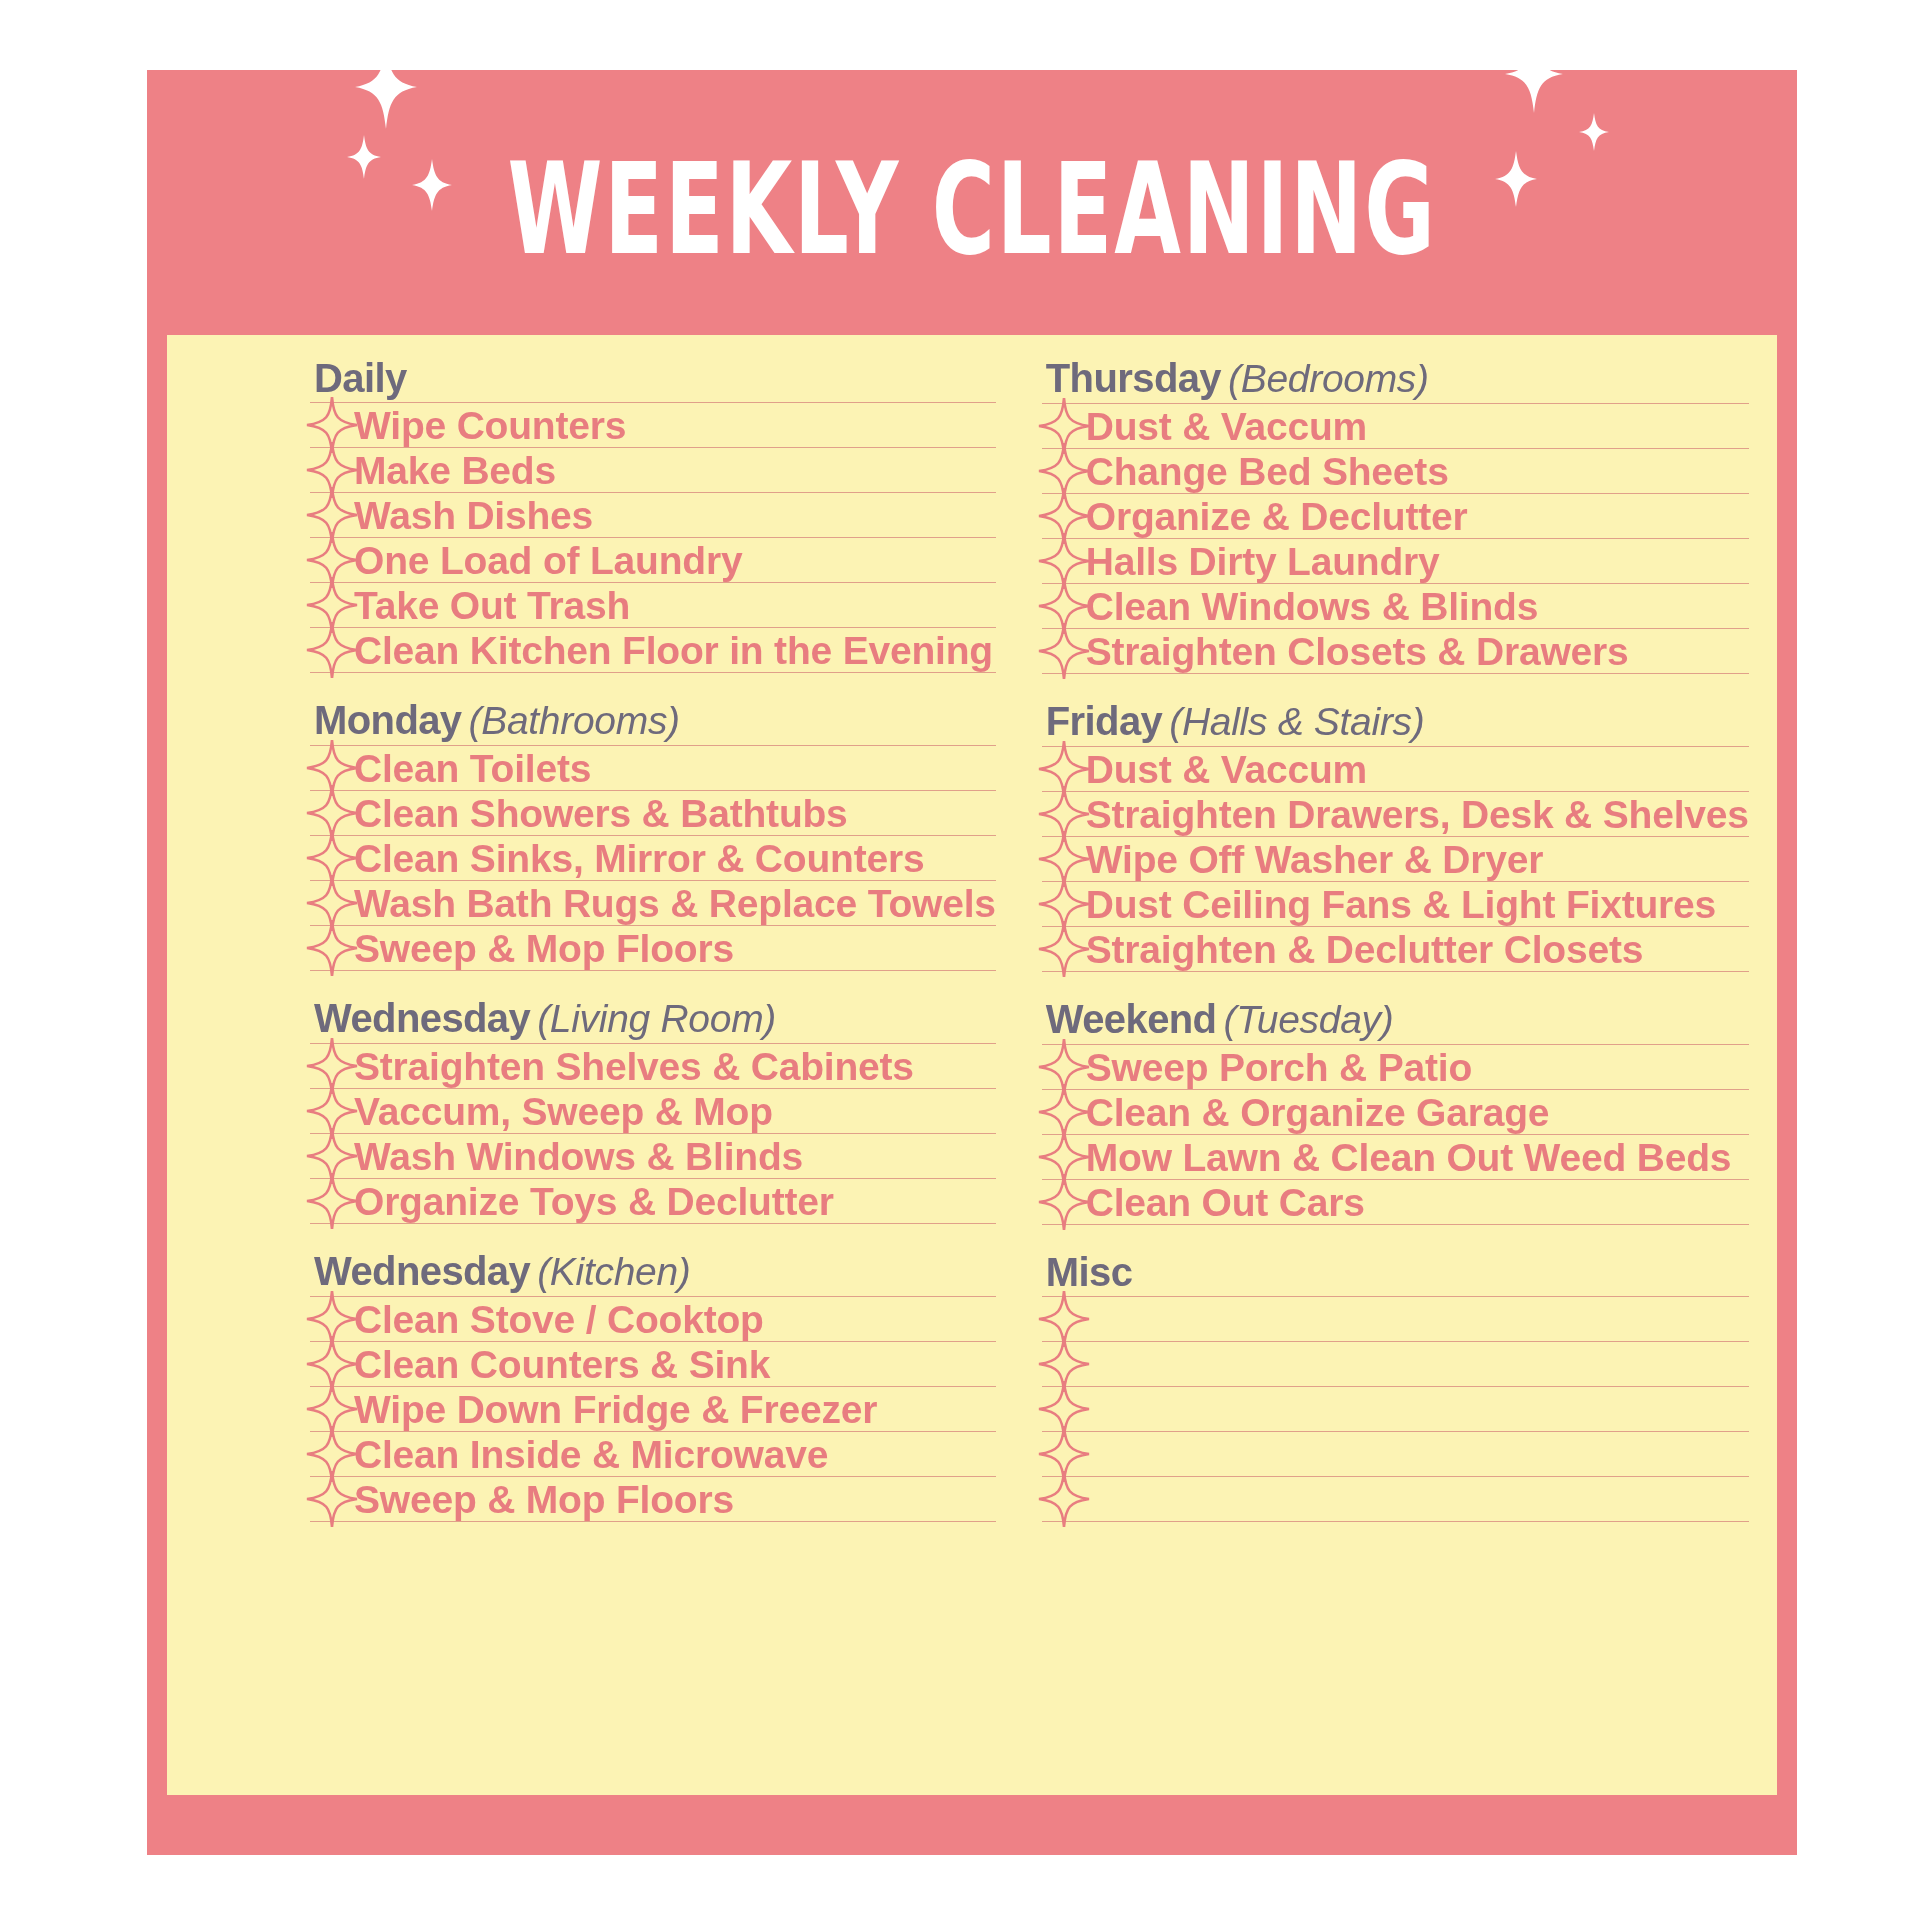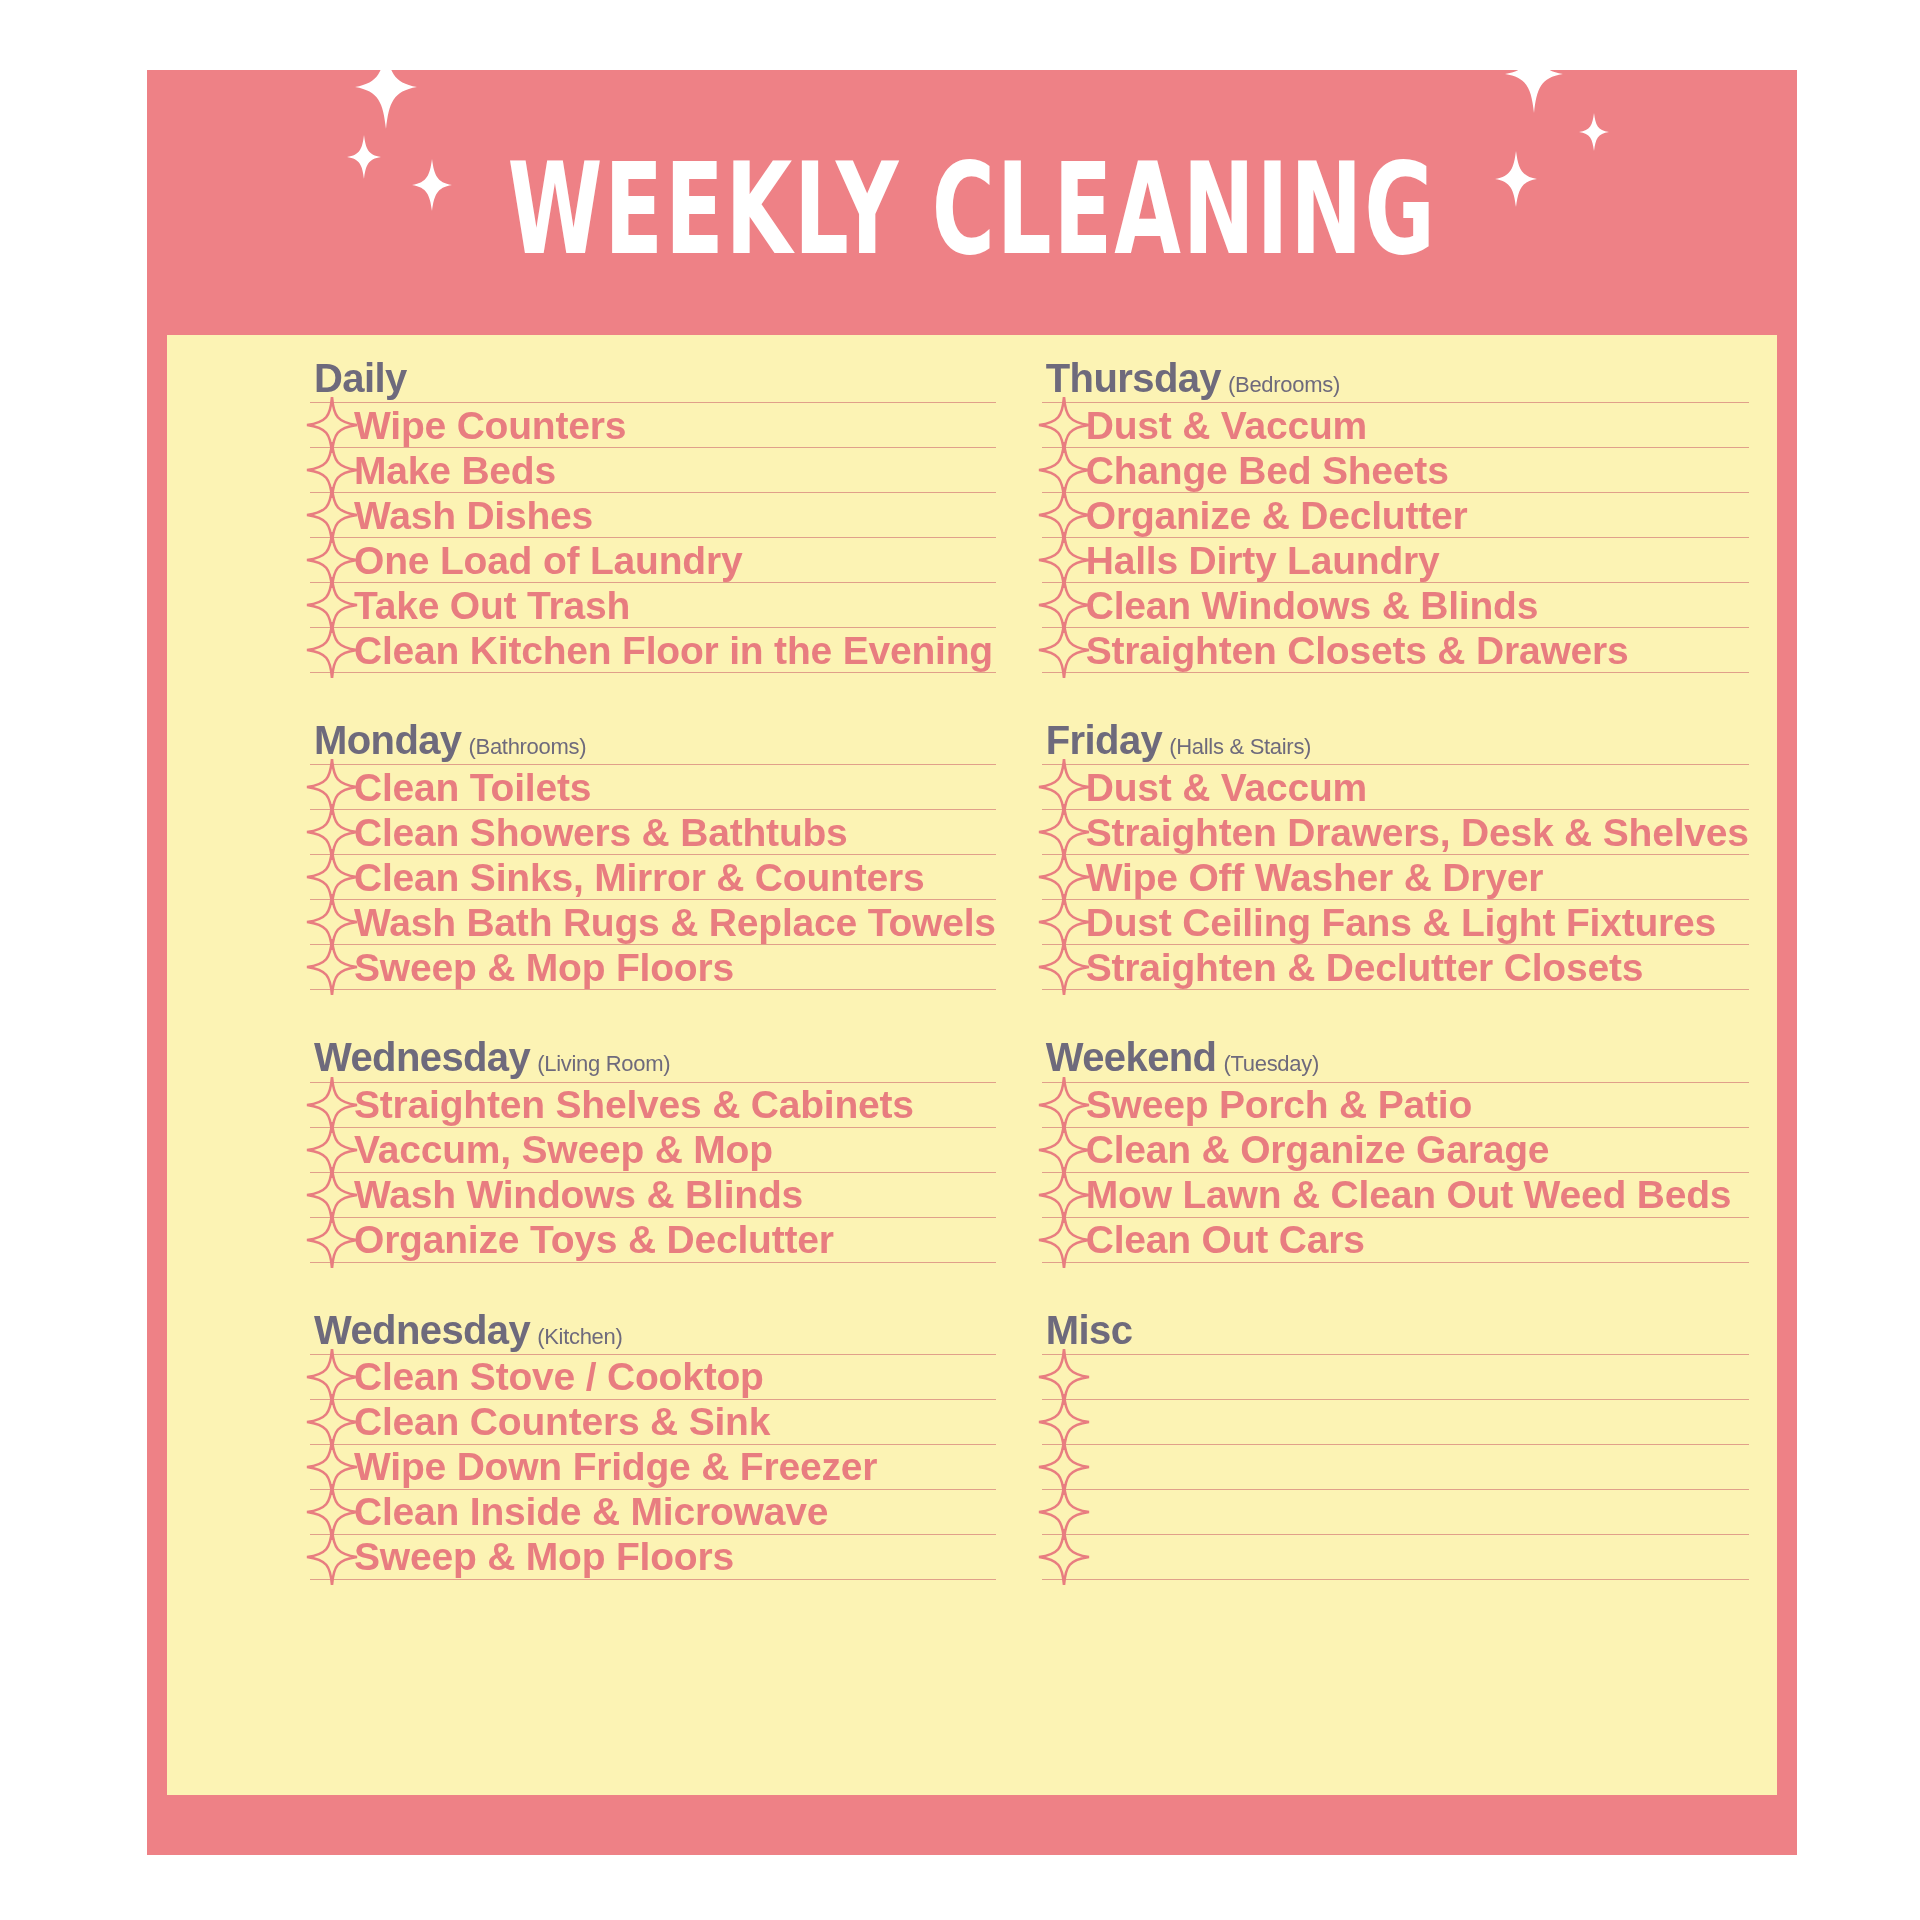--- a/index.html
+++ b/index.html
@@ -77,21 +77,20 @@
     height: 100%;
     display: flex;
     padding: 22px 48px 0 143px;
     box-sizing: border-box;
     gap: 46px;
   }
   .column {
     flex: 0 0 485px;
     display: flex;
     flex-direction: column;
-    gap: 20px;
   }
   .column.right { flex: 0 0 500px; }
 
   .section { margin-bottom: 26px; }
   .section:last-child { margin-bottom: 0; }
 
   .section-head {
     display: flex;
     align-items: baseline;
     color: #6e6a7c;
@@ -99,21 +98,22 @@
     margin-bottom: 2px;
     white-space: nowrap;
   }
   .section-title {
     font-size: 40px;
     font-weight: 700;
     line-height: 1.08;
     letter-spacing: -0.6px;
   }
   .section-sub {
-    font-size: 22px;
+    font-size: 39px;
+    font-style: italic;
     font-weight: 400;
     margin-left: 7px;
     letter-spacing: -0.3px;
   }
 
   ul.task-list {
     list-style: none;
     margin: 0;
     padding: 0;
     border-top: 1.6px solid #e0a08a;

